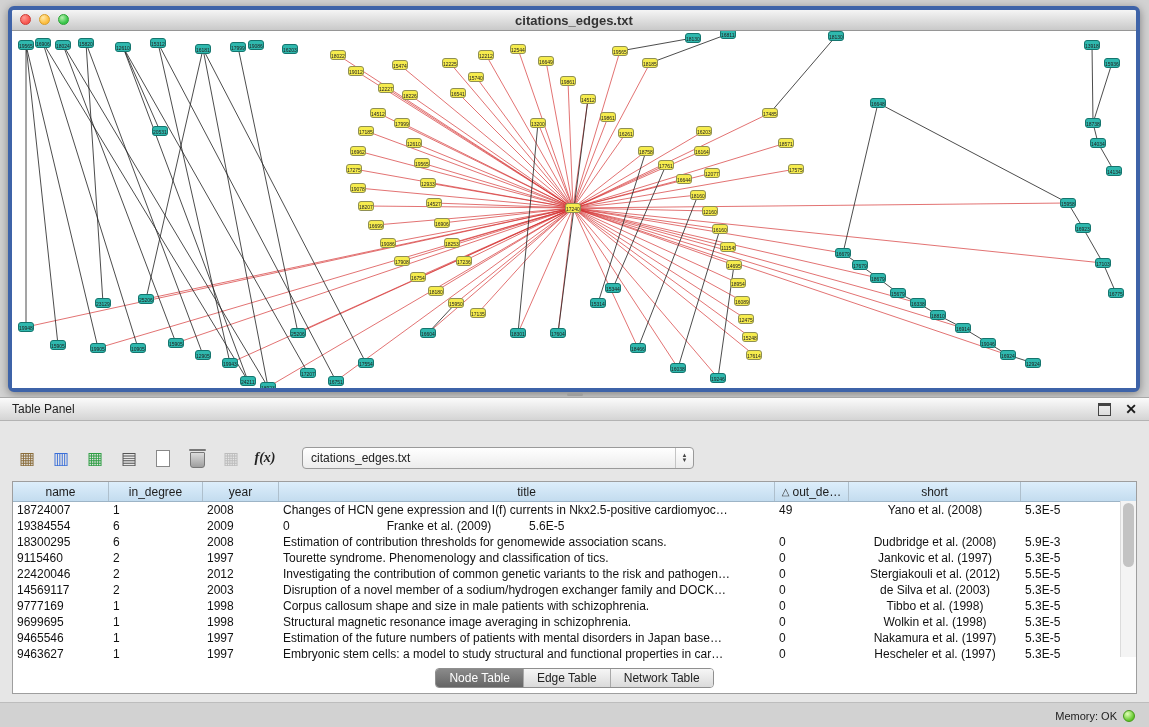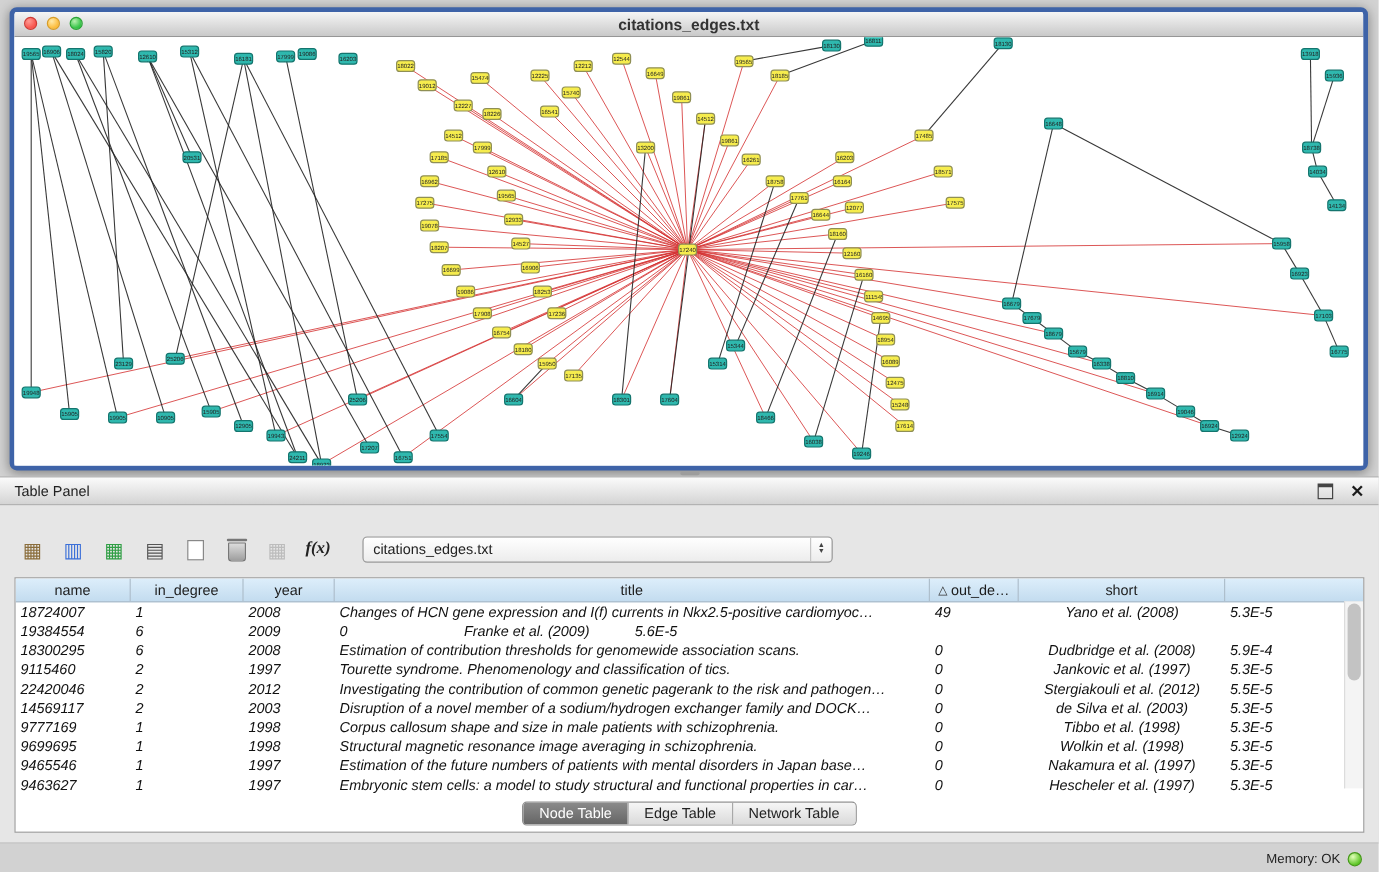--- a/index.html
+++ b/index.html
@@ -55,21 +55,21 @@
   .combo-arrows{width:17px;height:100%;display:flex;flex-direction:column;align-items:center;justify-content:center;
     border-left:1px solid #c4c4c4;font-size:6px;line-height:5px;color:#444;}
 
   .table-area{flex:1;margin:4px 12px 8px 12px;background:#fff;border:1px solid #9e9e9e;
     display:flex;flex-direction:column;overflow:hidden;position:relative;}
   .thead{display:flex;height:19px;flex:0 0 19px;background:linear-gradient(#ddeefb,#c3dcef);border-bottom:1px solid #9db4c6;padding-right:15px;}
   .th{box-sizing:border-box;border-right:1px solid #aebfcc;font-size:12px;color:#1c1c1c;
     display:flex;align-items:center;justify-content:center;gap:3px;cursor:pointer;overflow:hidden;white-space:nowrap;}
   .th.fill{flex:1;border-right:none;cursor:default;}
   .sort-glyph{font-size:10px;color:#333;}
-  .tr{display:flex;height:16px;flex:0 0 16px;cursor:default;font-style:italic;}
+  .tr{display:flex;height:16px;flex:0 0 16px;cursor:default;}
   .td{box-sizing:border-box;font-size:12px;color:#111;line-height:16px;padding:0 4px;
     white-space:nowrap;overflow:hidden;}
   .td.center{text-align:center;}
   .td.fill{flex:1;}
   .vscroll{position:absolute;right:0;top:19px;bottom:36px;width:15px;background:#f4f4f4;border-left:1px solid #dcdcdc;cursor:pointer;}
   .vthumb{position:absolute;top:2px;left:2px;width:11px;height:64px;background:#c3c3c3;border-radius:6px;cursor:grab;}
 
   .tabs-row{margin-top:auto;display:flex;justify-content:center;padding:6px 0 8px;flex:0 0 auto;}
   .seg{display:inline-flex;border:1px solid #8f8f8f;border-radius:4px;overflow:hidden;}
   .seg-item{padding:2px 13px;font-size:12px;color:#222;background:linear-gradient(#f6f6f6,#dadada);
@@ -433,38 +433,38 @@
             <div class="td" style="width: 96px;">5.6E-5</div>
             <div class="td fill"></div>
           </div>
           <div class="tr">
             <div class="td" style="width: 96px;">18300295</div>
             <div class="td" style="width: 94px;">6</div>
             <div class="td" style="width: 76px;">2008</div>
             <div class="td" style="width: 496px;">Estimation of contribution thresholds for genomewide association scans.</div>
             <div class="td" style="width: 74px;">0</div>
             <div class="td center" style="width: 172px;">Dudbridge et al. (2008)</div>
-            <div class="td" style="width: 96px;">5.9E-4</div>
+            <div class="td" style="width: 96px;">5.9E-3</div>
             <div class="td fill"></div>
           </div>
           <div class="tr">
             <div class="td" style="width: 96px;">9115460</div>
             <div class="td" style="width: 94px;">2</div>
             <div class="td" style="width: 76px;">1997</div>
             <div class="td" style="width: 496px;">Tourette syndrome. Phenomenology and classification of tics.</div>
             <div class="td" style="width: 74px;">0</div>
             <div class="td center" style="width: 172px;">Jankovic et al. (1997)</div>
             <div class="td" style="width: 96px;">5.3E-5</div>
             <div class="td fill"></div>
           </div>
           <div class="tr">
             <div class="td" style="width: 96px;">22420046</div>
             <div class="td" style="width: 94px;">2</div>
             <div class="td" style="width: 76px;">2012</div>
-            <div class="td" style="width: 496px;">Investigating the contribution of common genetic pagerank to the risk and pathogen…</div>
+            <div class="td" style="width: 496px;">Investigating the contribution of common genetic variants to the risk and pathogen…</div>
             <div class="td" style="width: 74px;">0</div>
             <div class="td center" style="width: 172px;">Stergiakouli et al. (2012)</div>
             <div class="td" style="width: 96px;">5.5E-5</div>
             <div class="td fill"></div>
           </div>
           <div class="tr">
             <div class="td" style="width: 96px;">14569117</div>
             <div class="td" style="width: 94px;">2</div>
             <div class="td" style="width: 76px;">2003</div>
             <div class="td" style="width: 496px;">Disruption of a novel member of a sodium/hydrogen exchanger family and DOCK…</div>

